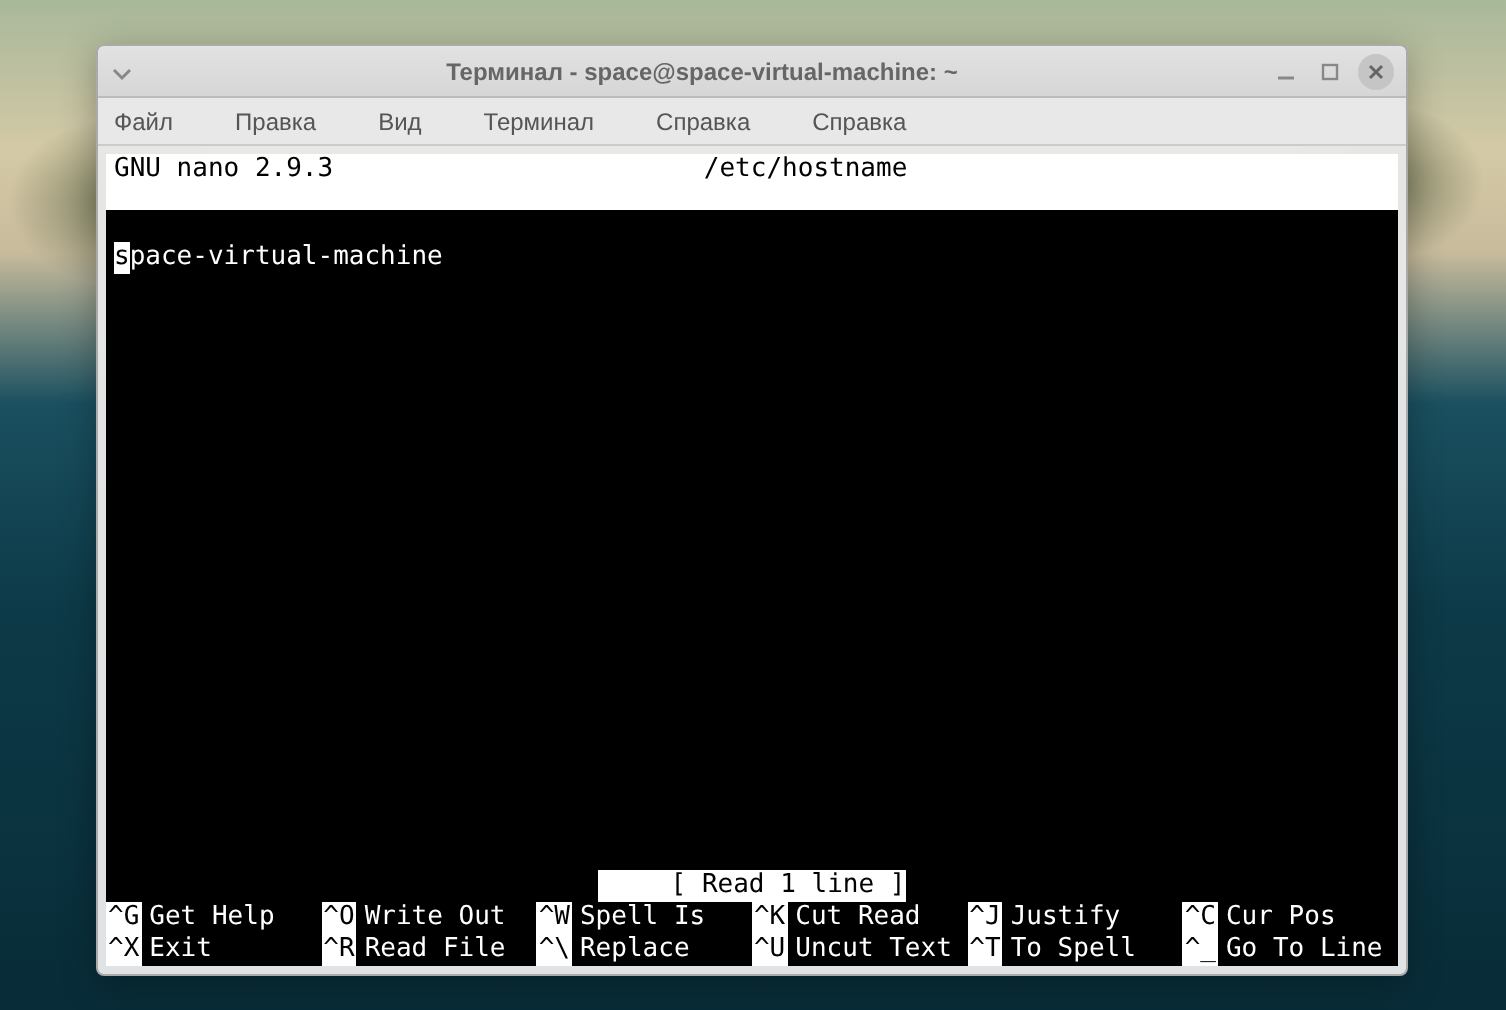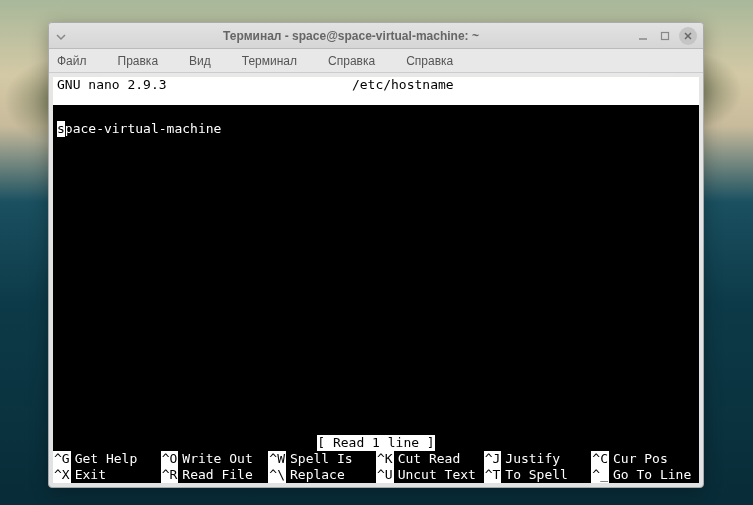--- a/index.html
+++ b/index.html
@@ -102,20 +102,21 @@
   }
   .status {
     display:flex;
     justify-content:center;
     height:16px;
   }
   .status span {
     background:#fff;
     color:#000;
     white-space:pre;
+    padding-left:36px;
   }
   .shortcuts {
     display:grid;
     grid-template-columns: repeat(6, 1fr);
     grid-auto-rows: 16px;
     color:#fff;
   }
   .sc { white-space:pre; display:flex; }
   .sc .key { background:#fff; color:#000; padding:0 1px; }
   .sc .lbl { padding-left:4px; }

